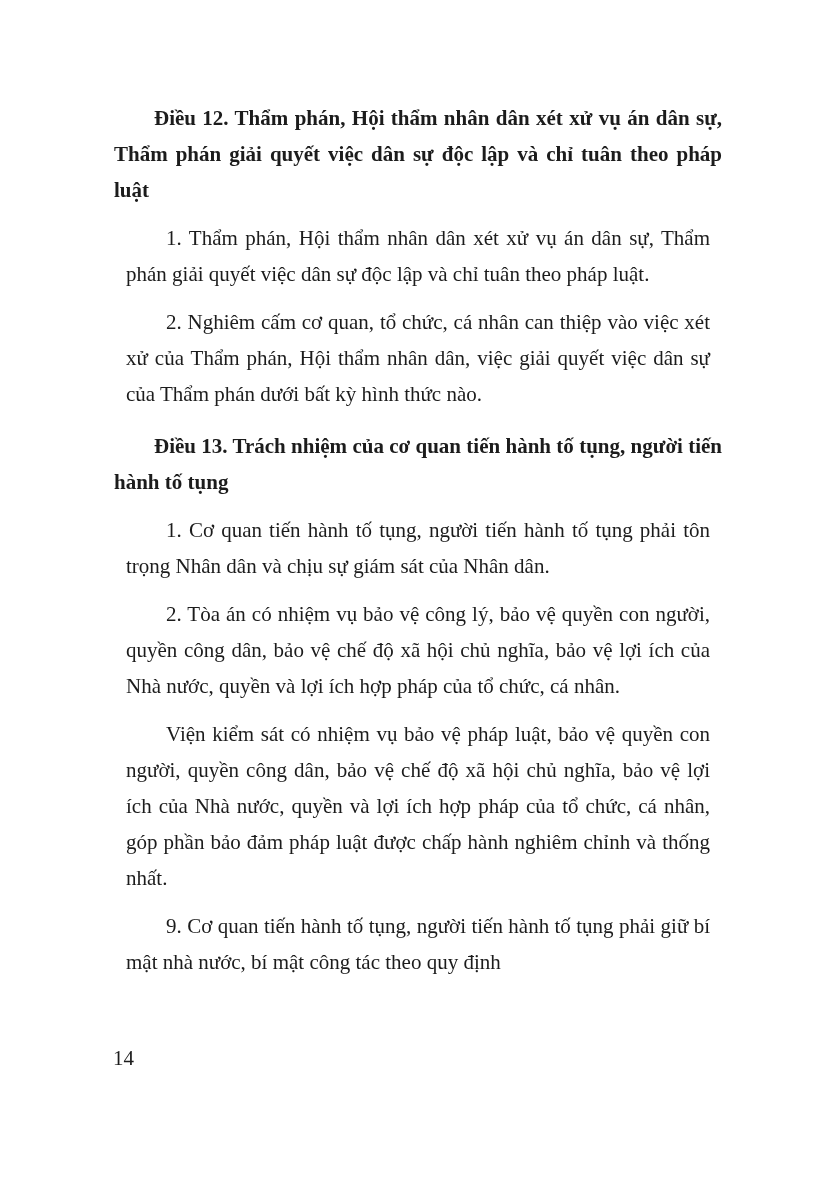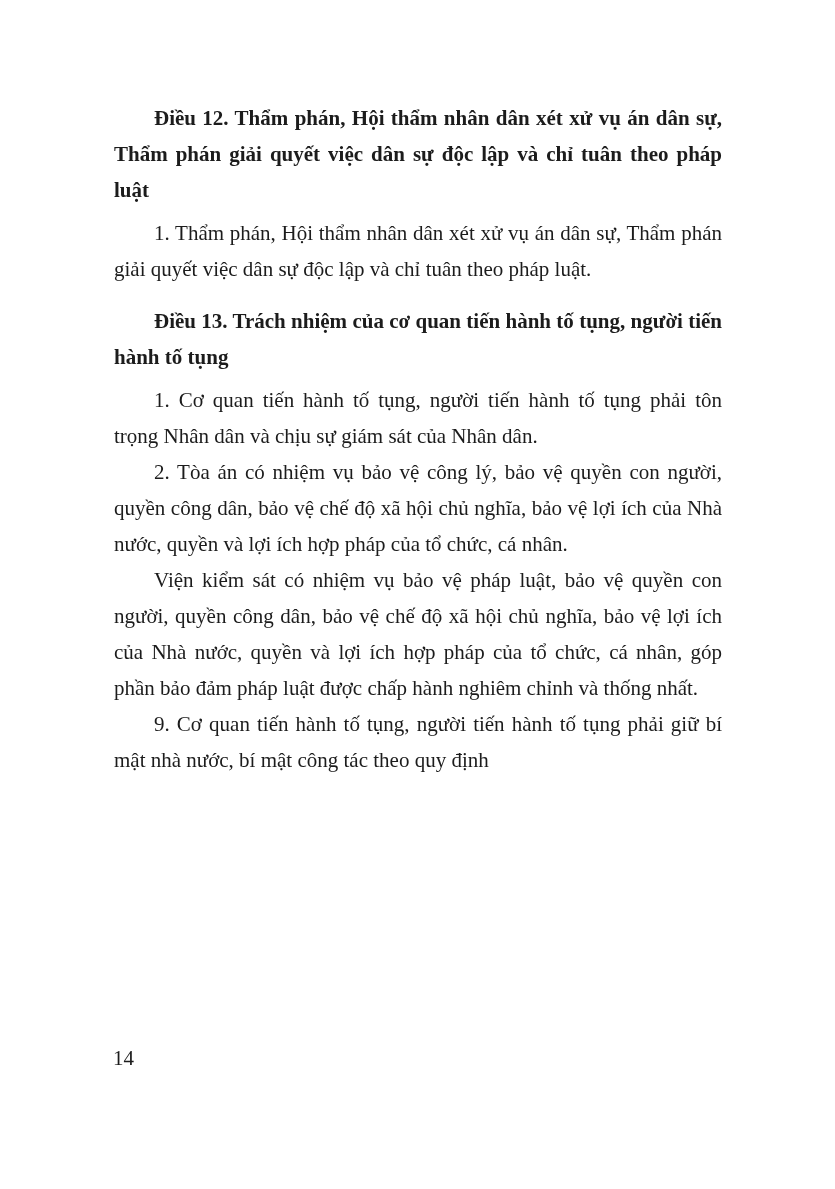--- a/index.html
+++ b/index.html
@@ -29,21 +29,21 @@
     margin: 0 0 7px 0;
     text-align: justify;
     text-indent: 40px;
   }
   .article-heading.spaced {
     margin-top: 16px;
   }
   .body-paragraph {
     font-size: 21px;
     line-height: 36px;
-    margin: 0;
+    margin: 12px;
     text-align: justify;
     text-indent: 40px;
   }
   .page-number {
     position: absolute;
     left: 113px;
     top: 1044px;
     font-size: 21px;
     line-height: 28px;
     color: #1c1c1c;
@@ -52,20 +52,21 @@
 </head>
 <body>
 
 <div class="page">
   <div class="content">
 
     <h2 class="article-heading">Điều 12. Thẩm phán, Hội thẩm nhân dân xét xử vụ án dân sự, Thẩm phán giải quyết việc dân sự độc lập và chỉ tuân theo pháp luật</h2>
 
     <p class="body-paragraph">1. Thẩm phán, Hội thẩm nhân dân xét xử vụ án dân sự, Thẩm phán giải quyết việc dân sự độc lập và chỉ tuân theo pháp luật.</p>
 
+    <p class="body-paragraph">2. Nghiêm cấm cơ quan, tổ chức, cá nhân can thiệp vào việc xét xử của Thẩm phán, Hội thẩm nhân dân, việc giải quyết việc dân sự của Thẩm phán dưới bất kỳ hình thức nào.</p>
 
     <h2 class="article-heading spaced">Điều 13. Trách nhiệm của cơ quan tiến hành tố tụng, người tiến hành tố tụng</h2>
 
     <p class="body-paragraph">1. Cơ quan tiến hành tố tụng, người tiến hành tố tụng phải tôn trọng Nhân dân và chịu sự giám sát của Nhân dân.</p>
 
     <p class="body-paragraph">2. Tòa án có nhiệm vụ bảo vệ công lý, bảo vệ quyền con người, quyền công dân, bảo vệ chế độ xã hội chủ nghĩa, bảo vệ lợi ích của Nhà nước, quyền và lợi ích hợp pháp của tổ chức, cá nhân.</p>
 
     <p class="body-paragraph">Viện kiểm sát có nhiệm vụ bảo vệ pháp luật, bảo vệ quyền con người, quyền công dân, bảo vệ chế độ xã hội chủ nghĩa, bảo vệ lợi ích của Nhà nước, quyền và lợi ích hợp pháp của tổ chức, cá nhân, góp phần bảo đảm pháp luật được chấp hành nghiêm chỉnh và thống nhất.</p>
 
     <p class="body-paragraph">9. Cơ quan tiến hành tố tụng, người tiến hành tố tụng phải giữ bí mật nhà nước, bí mật công tác theo quy định</p>

